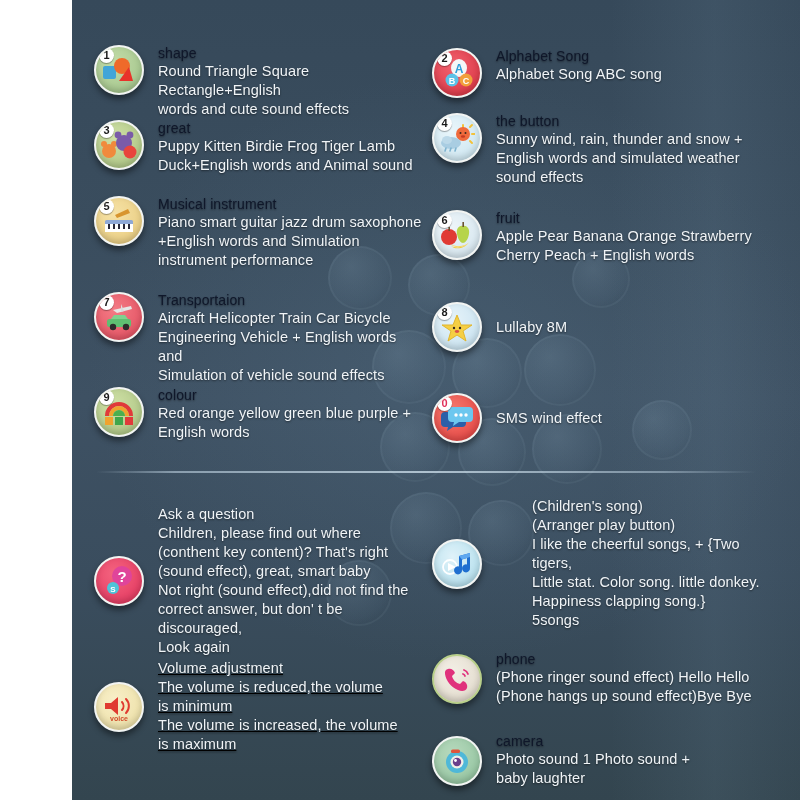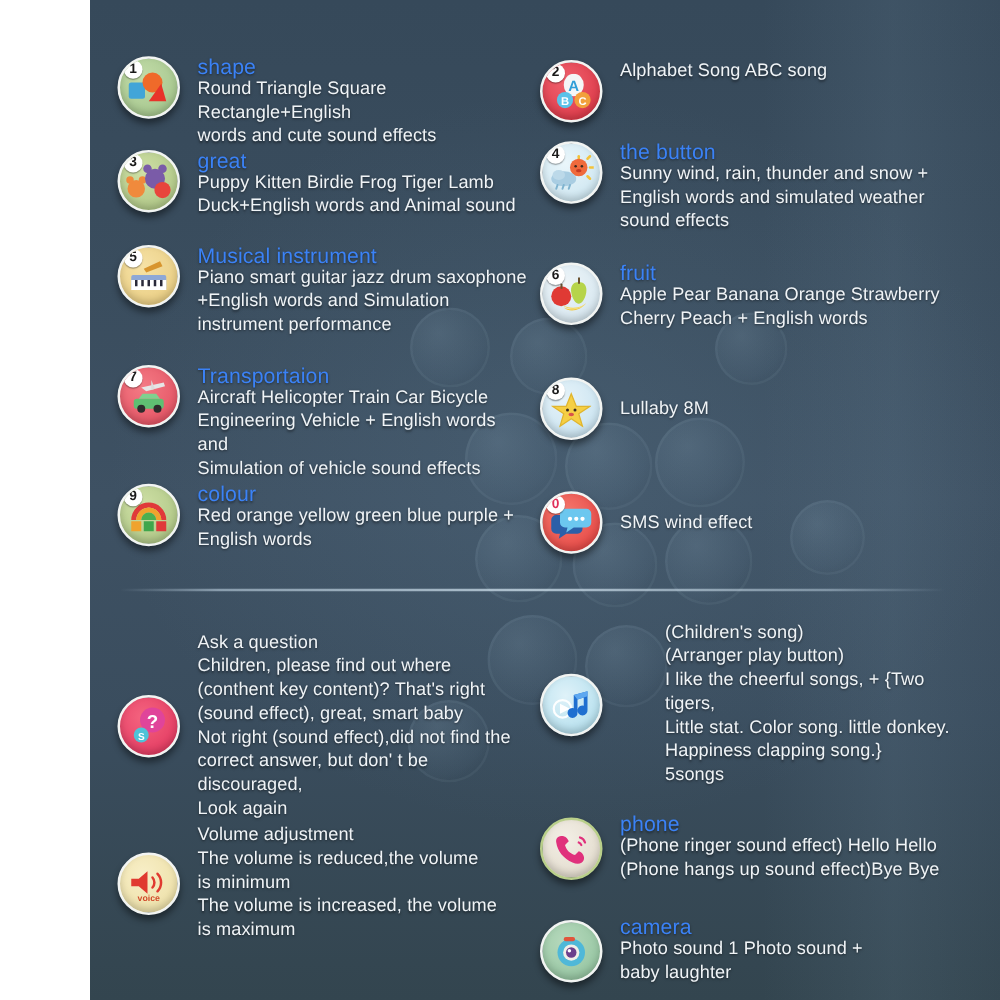--- a/index.html
+++ b/index.html
@@ -55,21 +55,21 @@
     line-height:15px;text-align:center;z-index:4;
     box-shadow:0 1px 1px rgba(0,0,0,0.35);
   }
   .glyph{
     position:absolute;left:0;top:0;width:100%;height:100%;
     display:flex;align-items:center;justify-content:center;
     font-size:21px;line-height:1;z-index:2;
   }
   .txt{margin-left:14px;}
   .title{
-    color:#3b82f6;font-size:17px;line-height:17px;letter-spacing:0.1px;
+    color:#0f172a;font-size:14px;line-height:17px;letter-spacing:0.1px;
     text-shadow:0 1px 2px rgba(0,0,0,0.45);
   }
   .desc{
     color:#f0f4f7;font-size:14.5px;line-height:19px;letter-spacing:0.1px;
     text-shadow:0 1px 2px rgba(0,0,0,0.5);white-space:pre-line;
   }
 </style>
 </head>
 <body>
 
@@ -210,20 +210,21 @@
           <ellipse cx="19" cy="9" rx="8" ry="9" fill="#f4f6f7"></ellipse>
           <text x="19" y="14" font-size="12" font-family="Liberation Sans, sans-serif" font-weight="bold" fill="#2f9ed8" text-anchor="middle">A</text>
           <circle cx="12" cy="21" r="6.5" fill="#5bc2e8"></circle>
           <text x="12" y="25" font-size="9" font-family="Liberation Sans, sans-serif" font-weight="bold" fill="#ffffff" text-anchor="middle">B</text>
           <circle cx="26" cy="21" r="6.5" fill="#f2a03c"></circle>
           <text x="26" y="25" font-size="9" font-family="Liberation Sans, sans-serif" font-weight="bold" fill="#ffffff" text-anchor="middle">C</text>
         </svg>
       </span>
     </div>
     <div class="txt">
+      <div class="title">Alphabet Song</div>
       <div class="desc">Alphabet Song ABC song</div>
     </div>
   </div>
 
   <div class="row" style="left:432px;top:113px;width:330px;">
     <div class="badge" style="background:radial-gradient(circle at 40% 34%,#eaf6fb,#c6e2ee);">
       <span class="num">4</span>
       <span class="glyph">
         <svg width="36" height="30" viewBox="0 0 36 30">
           <g stroke="#f3c23a" stroke-width="2" stroke-linecap="round">
@@ -327,21 +328,21 @@
       <div class="desc">Ask a question
 Children, please find out where
 (conthent key content)? That's right
  (sound effect), great, smart baby
 Not right (sound effect),did not find the
 correct answer, but don' t be discouraged,
 Look again</div>
     </div>
   </div>
 
-  <div class="row" style="left:94px;top:659px;width:330px;align-items:center;">
+  <div class="row" style="left:94px;top:659px;width:330px;align-items:center;text-decoration:underline;">
     <div class="badge" style="background:radial-gradient(circle at 40% 34%,#f8efc8,#eadca0);">
       <span class="glyph">
         <svg width="36" height="30" viewBox="0 0 36 30">
           <path d="M4 11 H10 L17 5 V23 L10 17 H4 Z" fill="#e03a30"></path>
           <g stroke="#e03a30" stroke-width="2" fill="none" stroke-linecap="round">
             <path d="M21 10 A6 6 0 0 1 21 18"></path>
             <path d="M25 7 A10 10 0 0 1 25 21"></path>
           </g>
           <text x="18" y="29" font-size="7" font-family="Liberation Sans, sans-serif" font-weight="bold" fill="#d04a2a" text-anchor="middle">voice</text>
         </svg>

